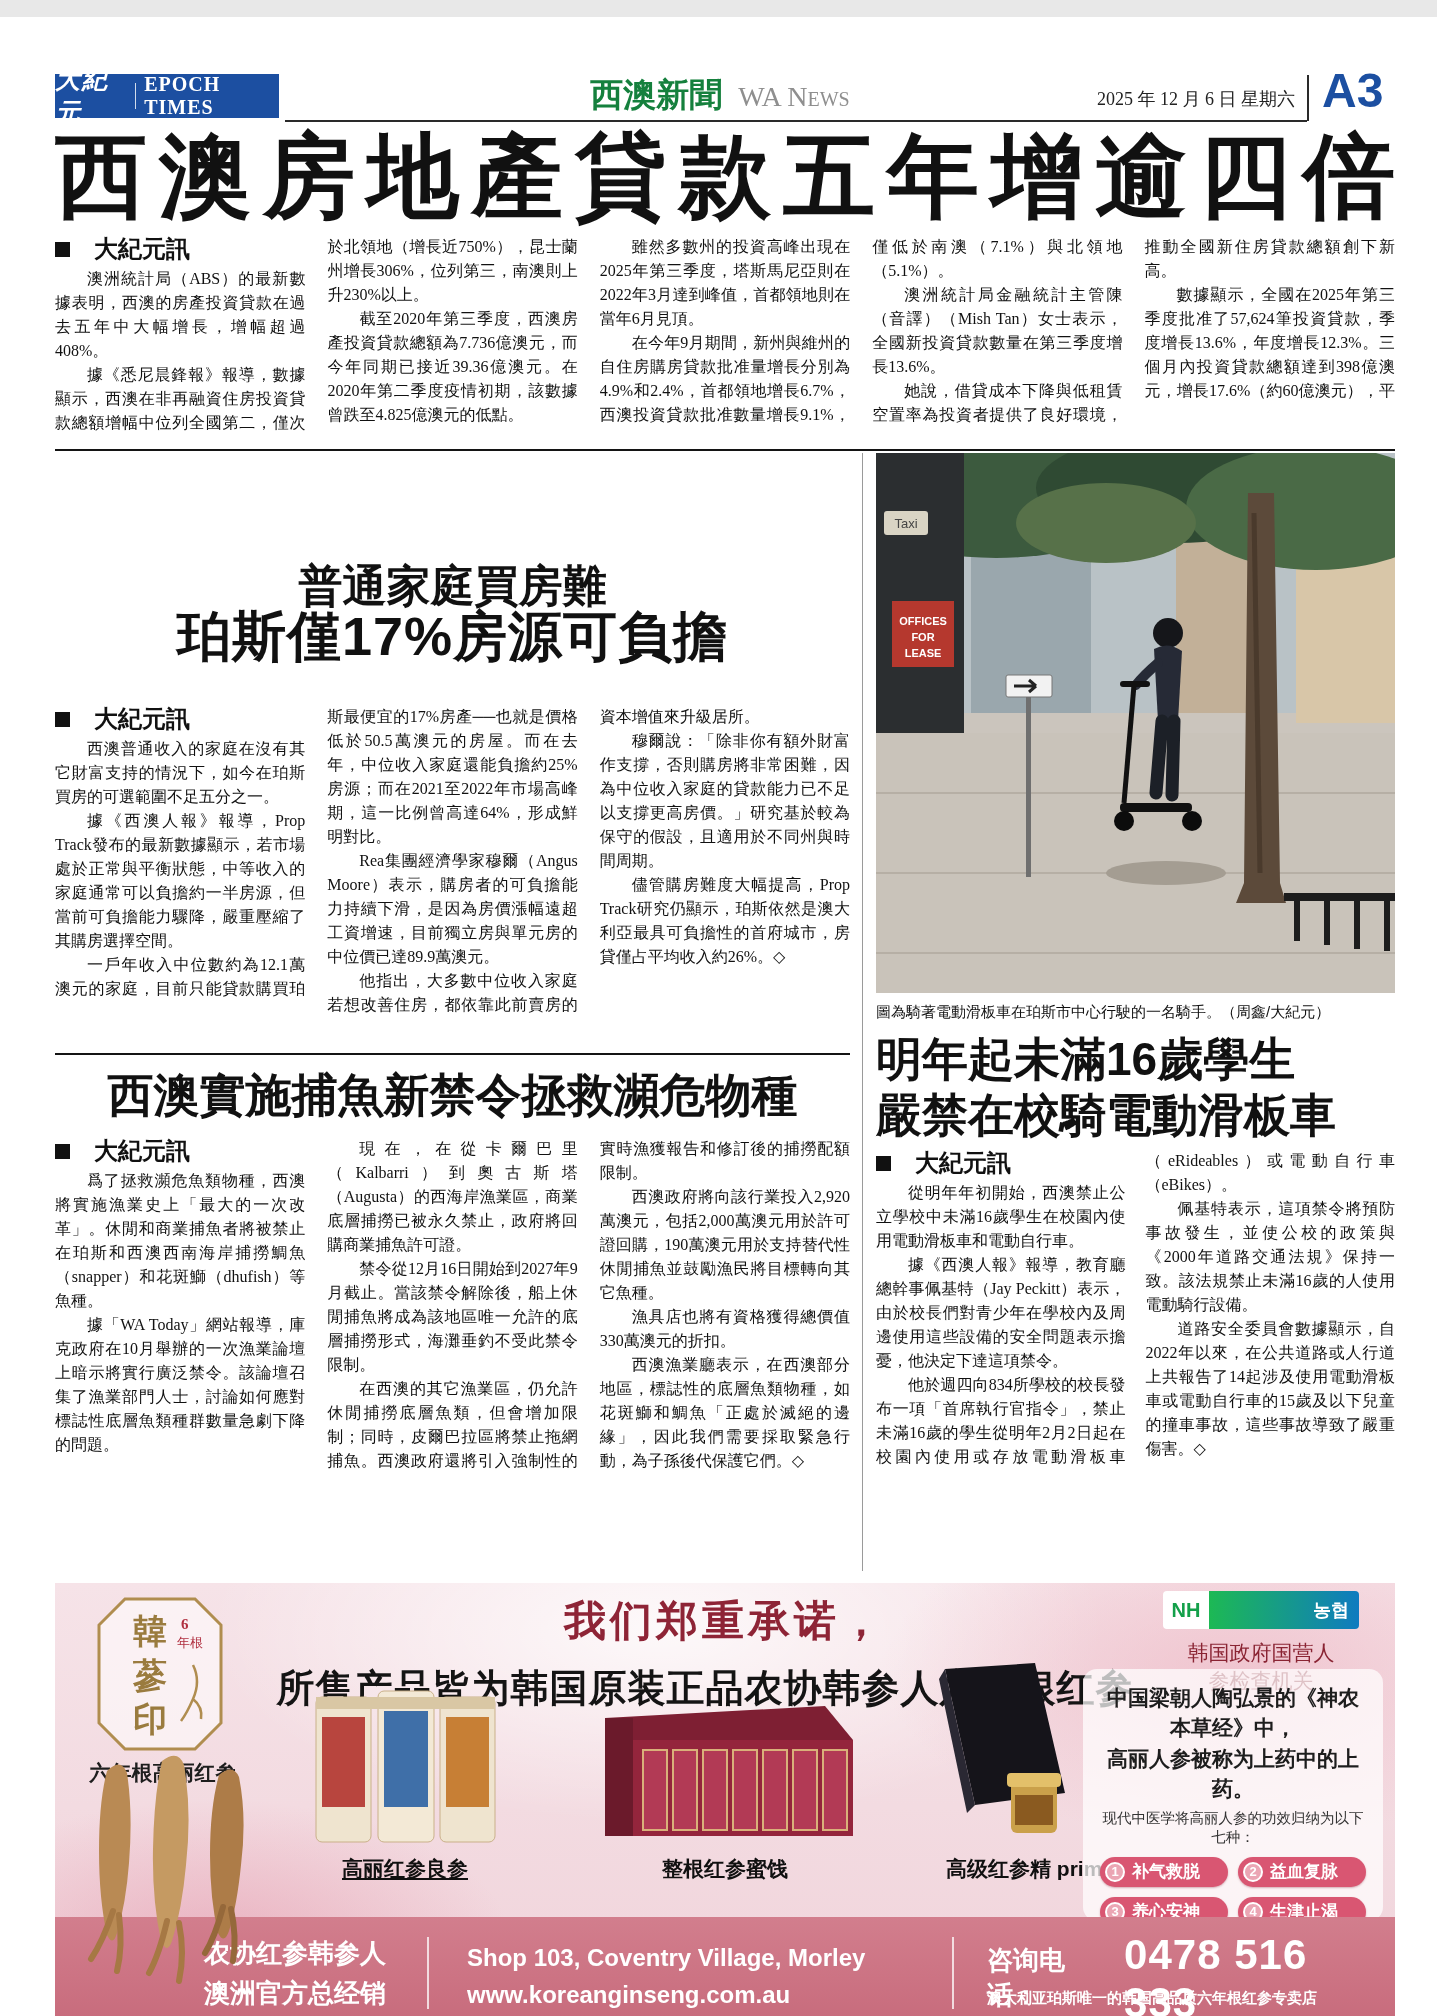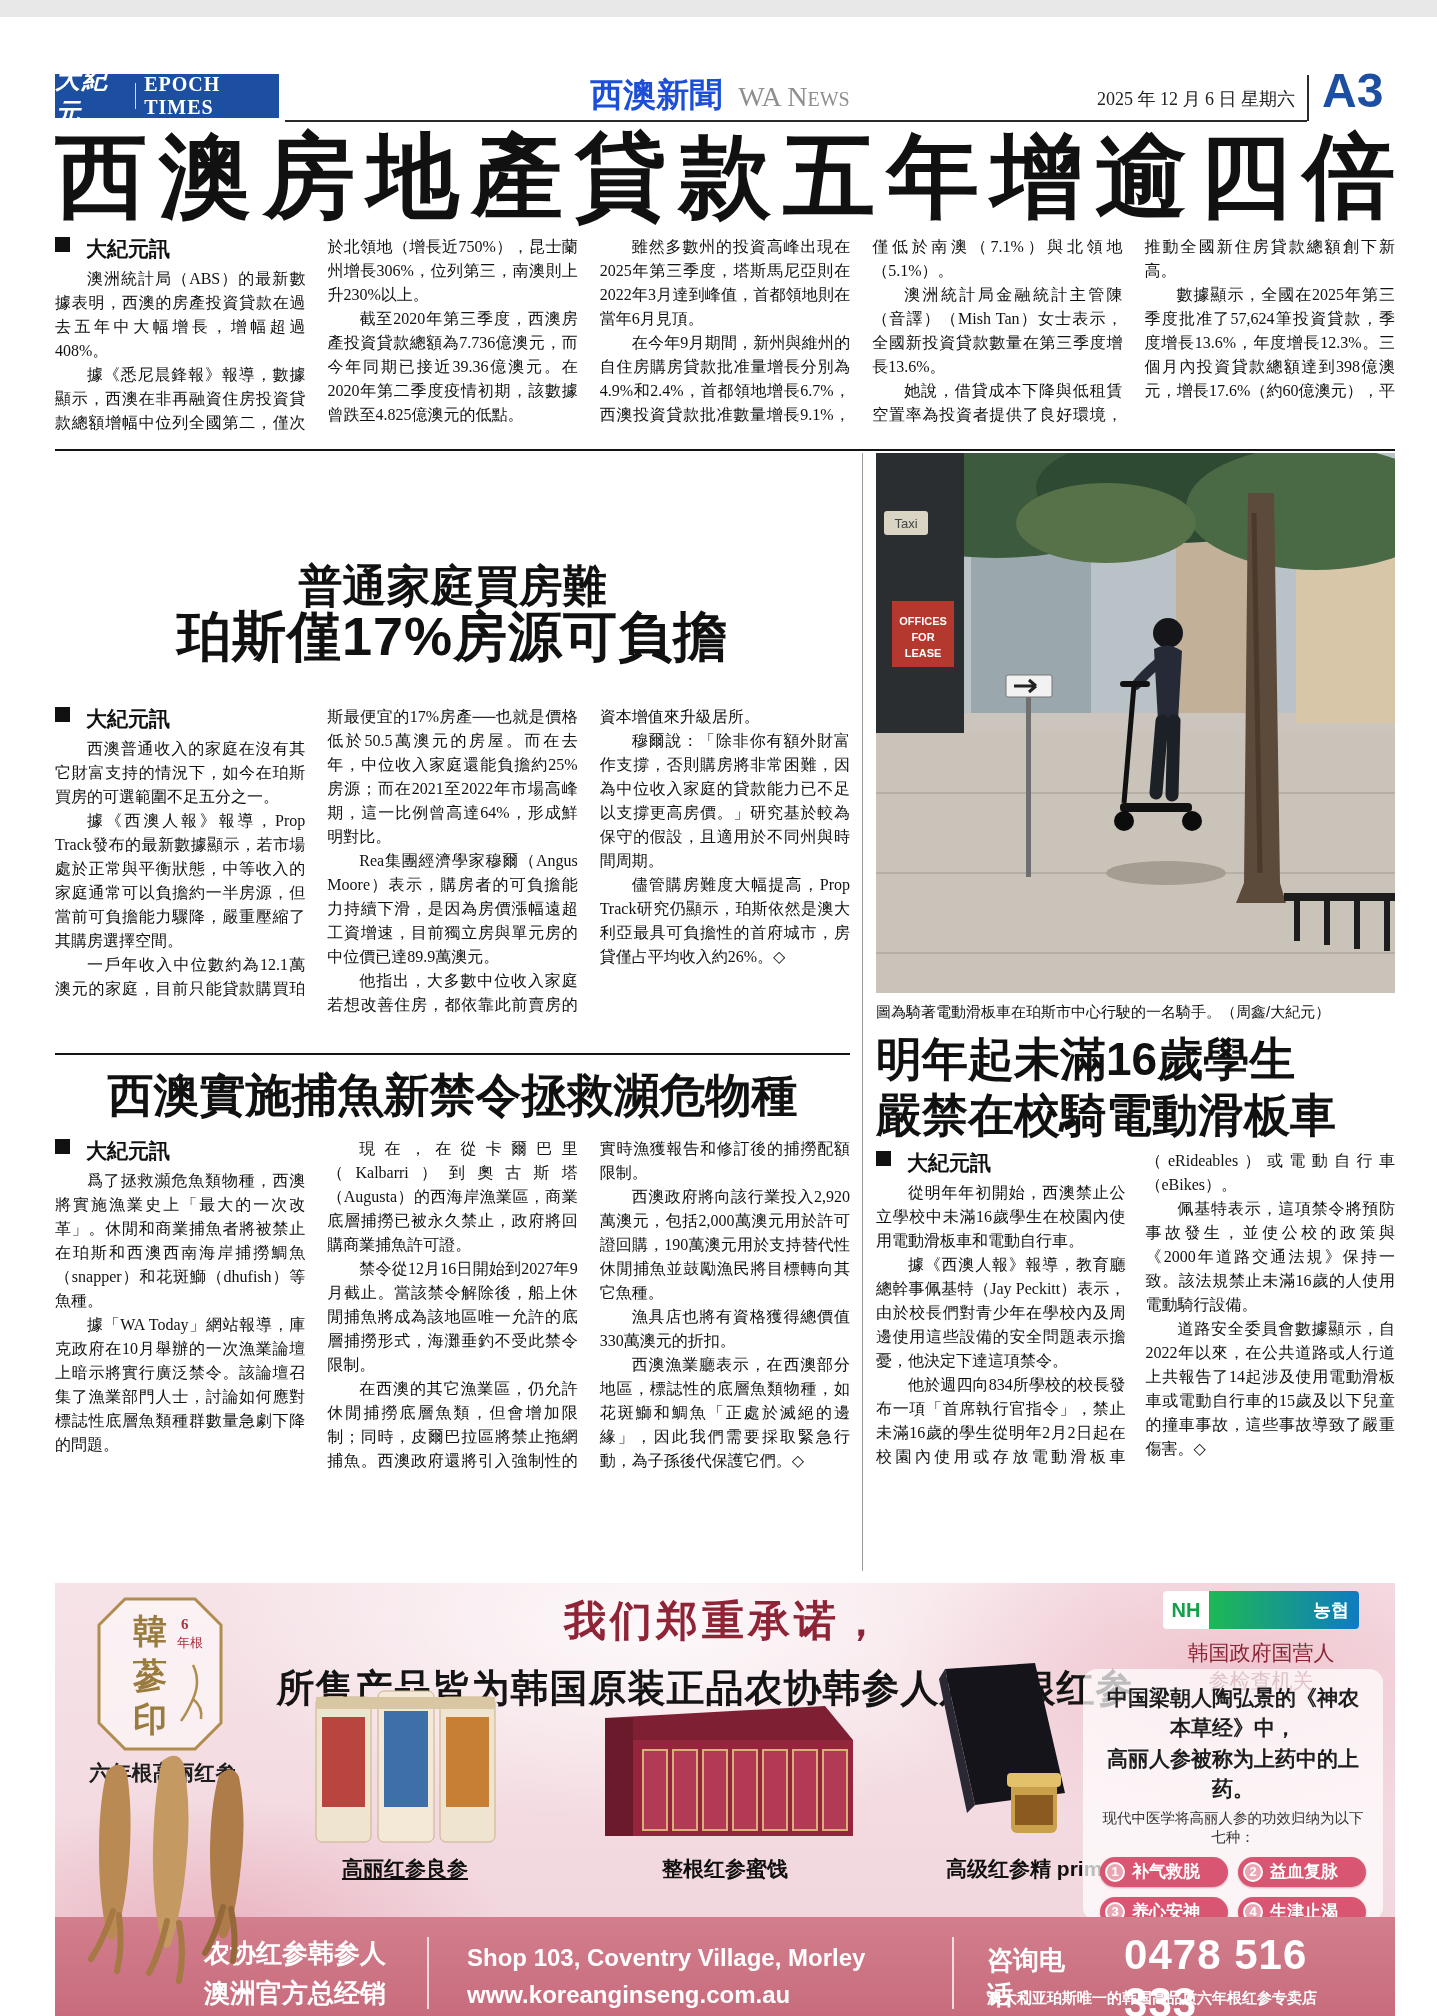--- a/index.html
+++ b/index.html
@@ -6,34 +6,34 @@
   .page{position:relative;width:1437px;height:2016px;background:#ffffff;margin:17px auto;overflow:hidden;
         font-family:"Liberation Serif","DejaVu Serif",serif;color:#111;}
   .abs{position:absolute;}
   
   .logo-box{left:55px;top:57px;width:224px;height:44px;background:#1c4fa1;color:#fff;
             display:flex;align-items:center;justify-content:center;gap:8px;}
   .logo-cn{font-size:25px;font-weight:bold;font-style:italic;letter-spacing:2px;}
   .logo-sep{width:1px;height:26px;background:rgba(255,255,255,.8);}
   .logo-en{font-size:20px;font-weight:bold;letter-spacing:1px;font-family:"Liberation Serif",serif;}
   .section-head{left:500px;top:56px;width:440px;text-align:center;white-space:nowrap;}
-  .section-cn{font-size:33px;font-weight:bold;color:#1d4ed8;}
+  .section-cn{font-size:33px;font-weight:bold;color:#15803d;}
   .section-en{font-size:28px;color:#8f8f8f;font-variant:small-caps;margin-left:12px;}
   .m-date{left:1040px;top:70px;width:255px;text-align:right;font-size:18px;color:#222;}
   .m-rule{left:285px;top:103px;width:1022px;height:2px;background:#2a2a2a;}
   .m-tick{left:1307px;top:58px;width:2px;height:46px;background:#2a2a2a;}
   .page-no{left:1322px;top:46px;font-family:"Liberation Sans",sans-serif;font-size:48px;font-weight:bold;color:#1c4fa1;}
   
   .headline1{left:55px;top:112px;width:1340px;font-size:92px;font-weight:bold;line-height:1.05;
              text-align:justify;text-align-last:justify;letter-spacing:0;}
   
   .cols{font-size:16px;line-height:24px;text-align:justify;overflow:hidden;column-gap:22px;}
   .cols p{margin:0;text-indent:2em;}
-  .byline{display:flex;gap:16px;font-family:"Liberation Sans",sans-serif;
-          font-weight:bold;font-size:21px;margin:2px 0 6px 0;}
+  .byline{display:flex;align-items:center;gap:24px;font-family:"Liberation Sans",sans-serif;
+          font-weight:bold;font-size:24px;margin:2px 0 6px 0;}
   .byline .sq{width:15px;height:15px;background:#111;display:inline-block;}
   .cols5{left:55px;top:218px;width:1340px;height:210px;column-count:5;}
   .rule-h{background:#141414;height:2px;}
   .rule2{left:55px;top:432px;width:1340px;}
   
   .kicker{left:55px;top:540px;width:795px;text-align:center;font-family:"Liberation Sans",sans-serif;
           font-size:44px;font-weight:bold;}
   .headline2{left:55px;top:584px;width:795px;text-align:center;font-family:"Liberation Sans",sans-serif;
              font-size:54px;font-weight:bold;letter-spacing:1px;}
   .cols3a{left:55px;top:688px;width:795px;height:336px;column-count:3;}

